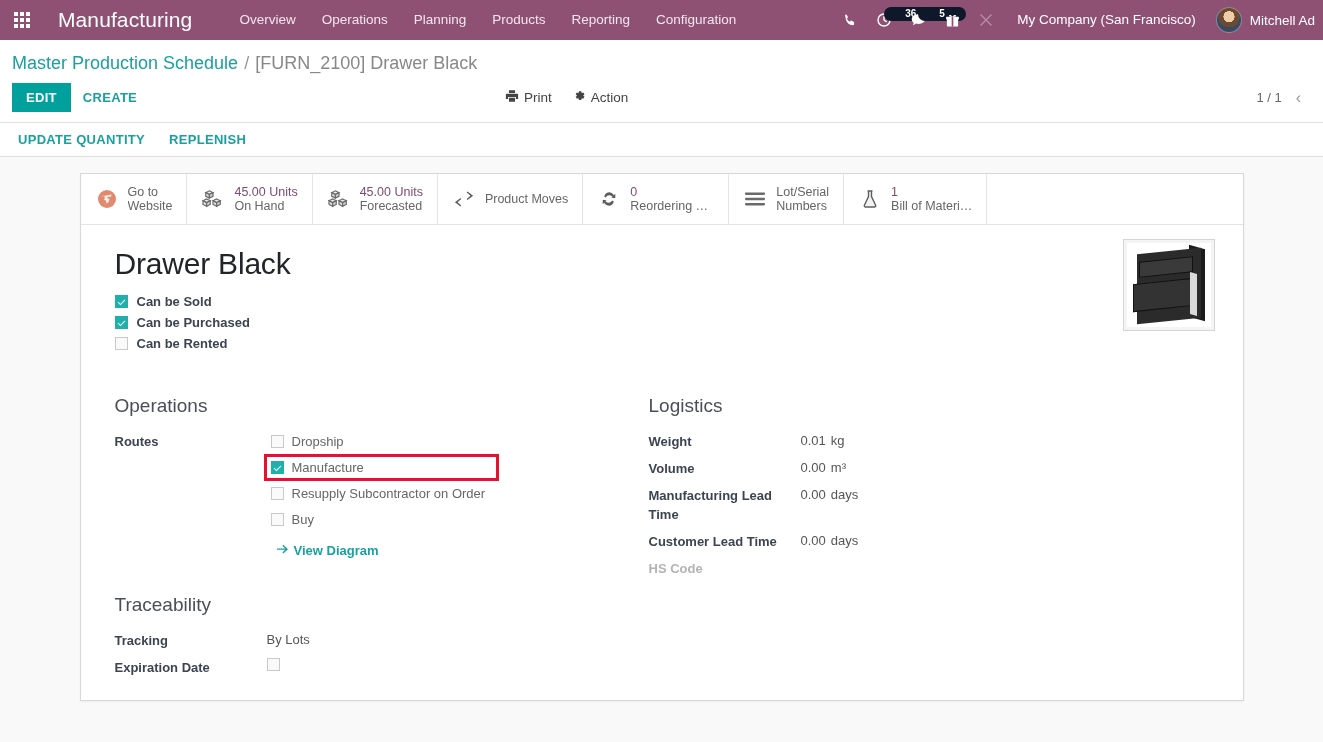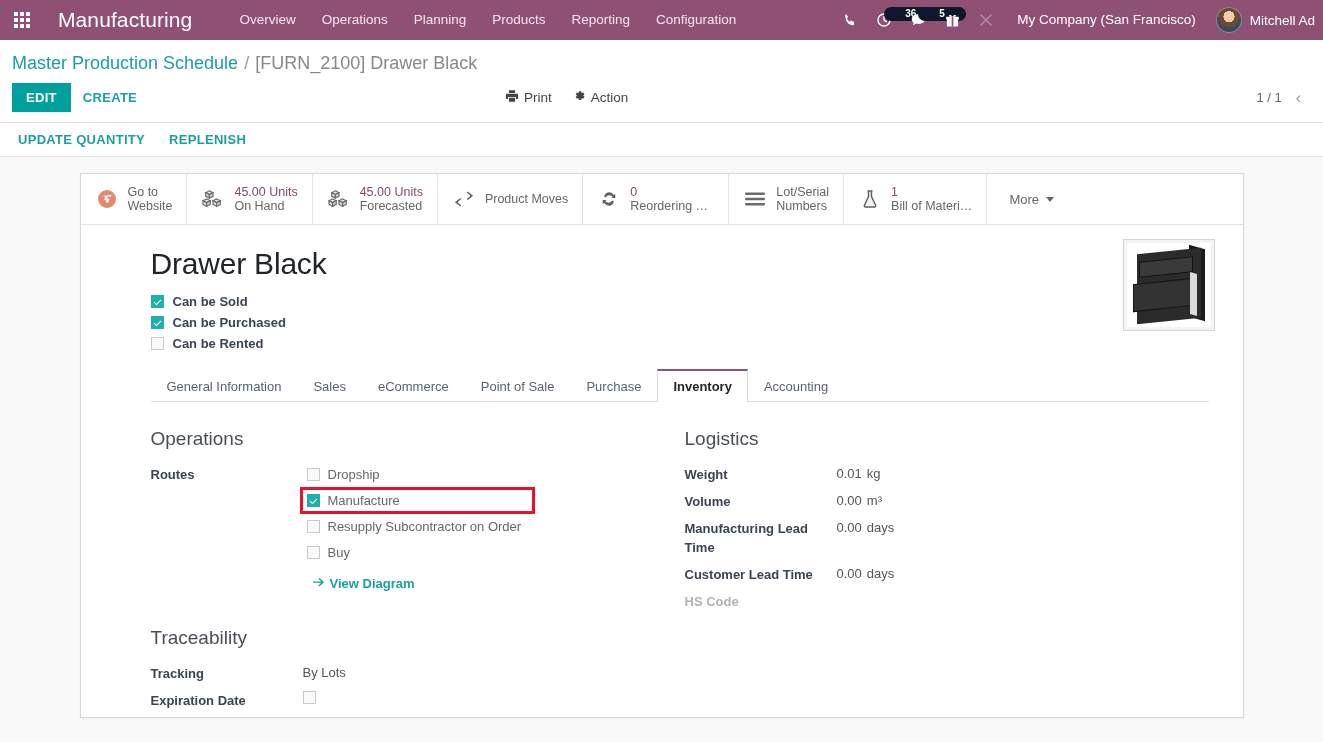--- a/index.html
+++ b/index.html
@@ -227,21 +227,21 @@
     display: flex; align-items: center; gap: 7px;
     padding: 0 22px; color: #666; font-size: 13px; cursor: pointer;
   }
   .caret-dn {
     width: 0; height: 0;
     border-left: 4.5px solid transparent;
     border-right: 4.5px solid transparent;
     border-top: 5px solid #666;
   }
 
-  .sheet-body { padding: 22px 34px 0 34px; position: relative; margin-left: 36px; }
+  .sheet-body { padding: 22px 34px 16px 34px; position: relative; }
   .prod-title {
     font-size: 30px;
     font-weight: 400;
     color: #212529;
     letter-spacing: -.2px;
     margin-bottom: 13px;
   }
   .cb-row {
     display: flex;
     align-items: center;
@@ -603,24 +603,20 @@
           <svg width="18" height="20" viewBox="0 0 18 20" fill="none" stroke="#5e5e5e" stroke-width="1.4">
                 <path d="M6.5 2h5M7.5 2v5.5L3.4 16.2c-.4.9.2 1.8 1.1 1.8h9c.9 0 1.5-.9 1.1-1.8L10.5 7.5V2" fill="#f3f3f3"></path>
               </svg>
         </span>
         <span class="stat-text">
           <span class="stat-val">1</span>
           <span class="stat-lbl">Bill of Materi…</span>
         </span>
       </div>
 
-      <div class="stat-more">
-        <span>More</span>
-        <span class="caret-dn"></span>
-      </div>
     </div>
 
     <div class="sheet-body">
 
       <div class="prod-image">
         <div class="drawer">
           <div class="side"></div>
           <div class="body"></div>
           <div class="d1"></div>
           <div class="d2"></div>
@@ -637,29 +633,20 @@
       <div class="cb-row">
         <span class="cbx on"></span>
         <span class="cb-lbl">Can be Purchased</span>
       </div>
       <div class="cb-row">
         <span class="cbx"></span>
         <span class="cb-lbl">Can be Rented</span>
       </div>
 
       <div class="notebook">
-        <div class="tabs">
-          <div class="tab">General Information</div>
-          <div class="tab">Sales</div>
-          <div class="tab">eCommerce</div>
-          <div class="tab">Point of Sale</div>
-          <div class="tab">Purchase</div>
-          <div class="tab active">Inventory</div>
-          <div class="tab">Accounting</div>
-        </div>
 
         <div class="page">
 
           <div class="col">
             <div class="grp-title">Operations</div>
 
             <div class="f-row">
               <div class="f-lbl">Routes</div>
               <div class="routes">
 

